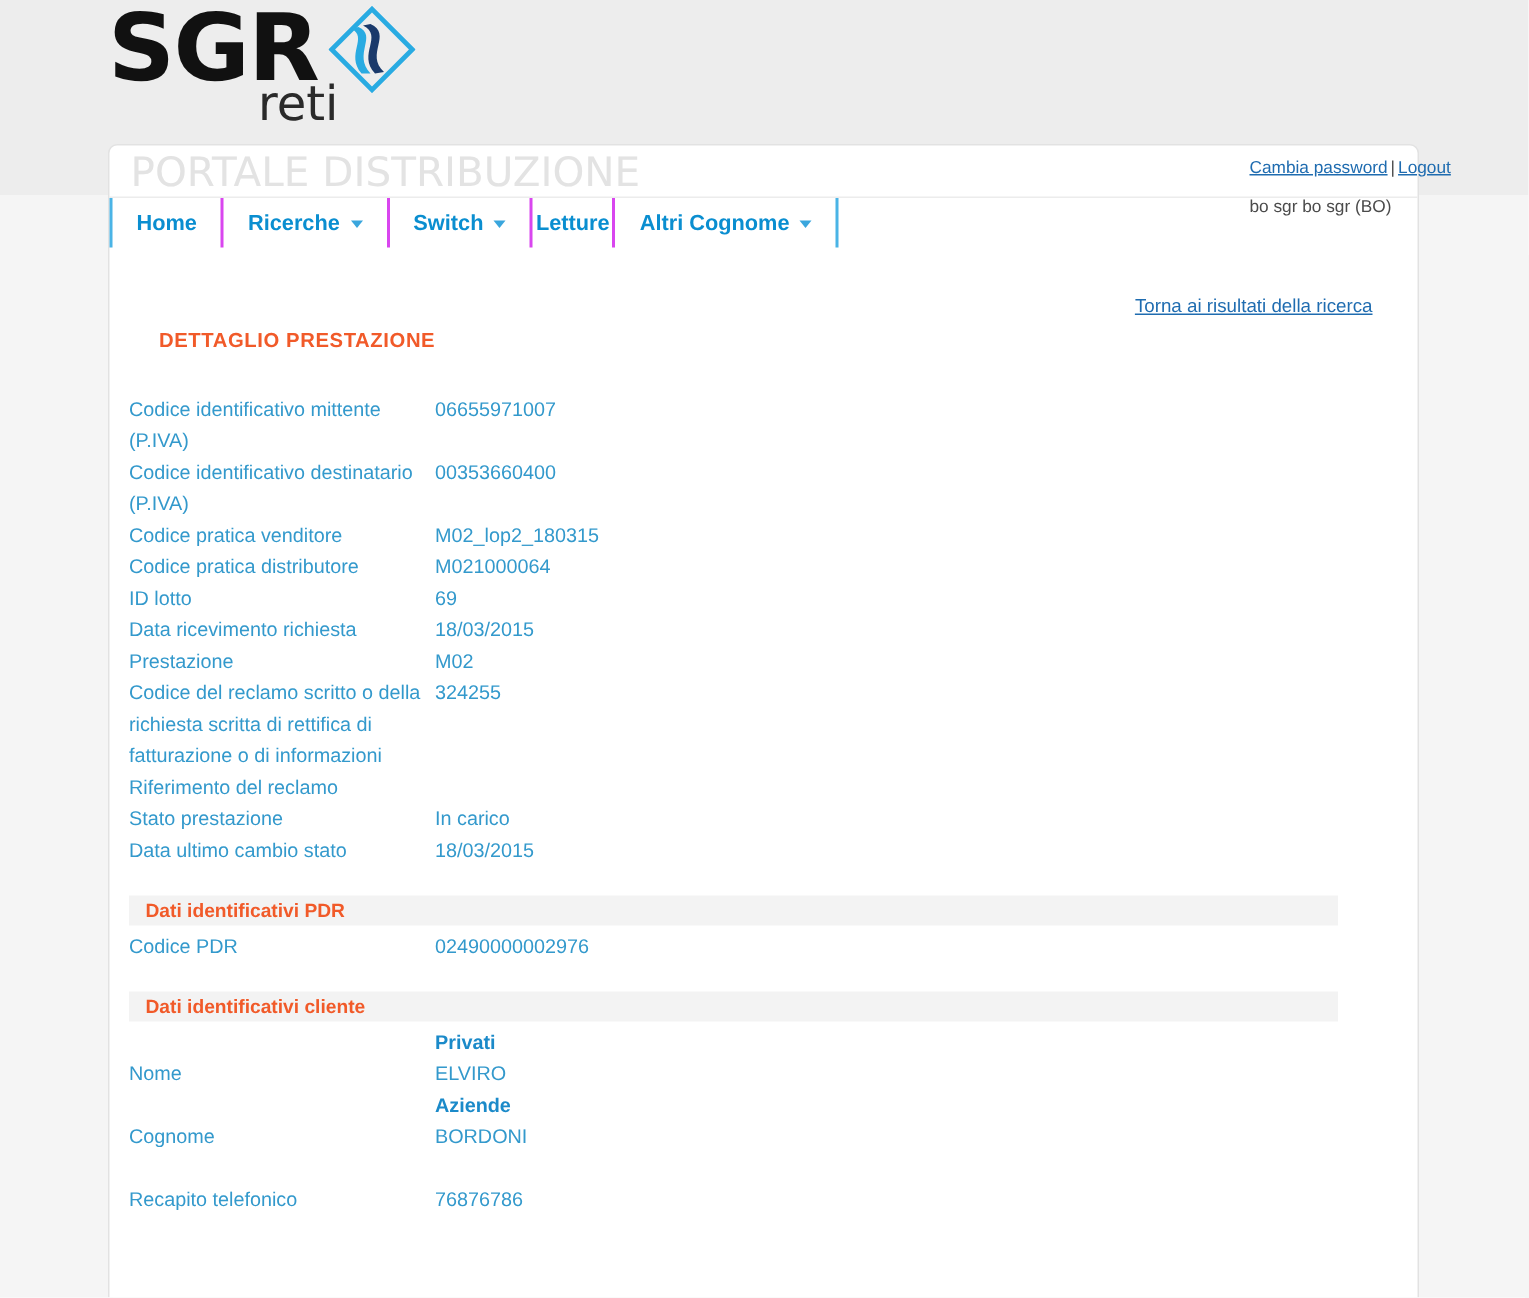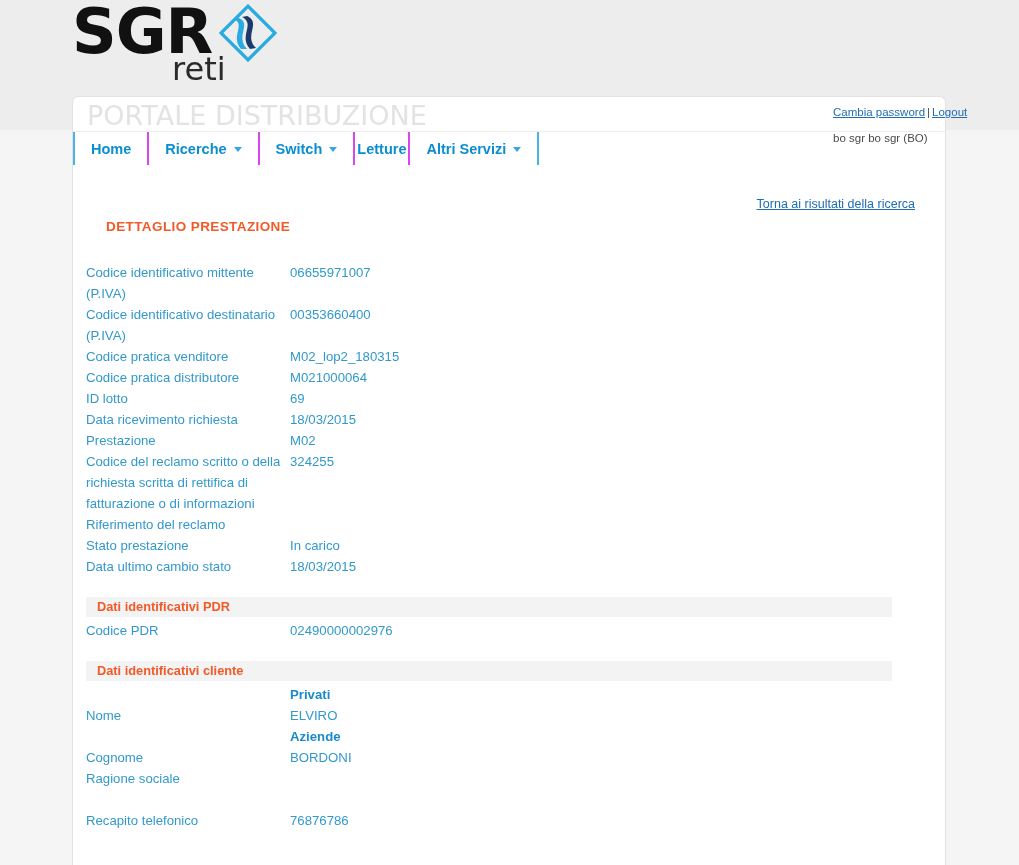--- a/index.html
+++ b/index.html
@@ -251,21 +251,21 @@
       <span class="caret"></span>
     </div>
     <div class="nav-item">
       <span>Switch</span>
       <span class="caret"></span>
     </div>
     <div class="nav-item tight">
       <span>Letture</span>
     </div>
     <div class="nav-item">
-      <span>Altri Servizi</span>
+      <span>Altri Cognome</span>
       <span class="caret"></span>
     </div>
     <div class="nav-end"></div>
   </div>
 
   <div class="content">
 
     <div class="backlink-row">
       <a href="#">Torna ai risultati della ricerca</a>
     </div>
@@ -350,24 +350,20 @@
           </div>
           <div class="field-row subhead">
             <div class="field-label"></div>
             <div class="field-value">Aziende</div>
           </div>
           <div class="field-row">
             <div class="field-label">Cognome</div>
             <div class="field-value">BORDONI</div>
           </div>
           <div class="field-row">
-            <div class="field-label">Ragione sociale</div>
-            <div class="field-value"></div>
-          </div>
-          <div class="field-row">
             <div class="field-label"></div>
             <div class="field-value"></div>
           </div>
           <div class="field-row">
             <div class="field-label">Recapito telefonico</div>
             <div class="field-value">76876786</div>
           </div>
         </div>
       </div>
 

